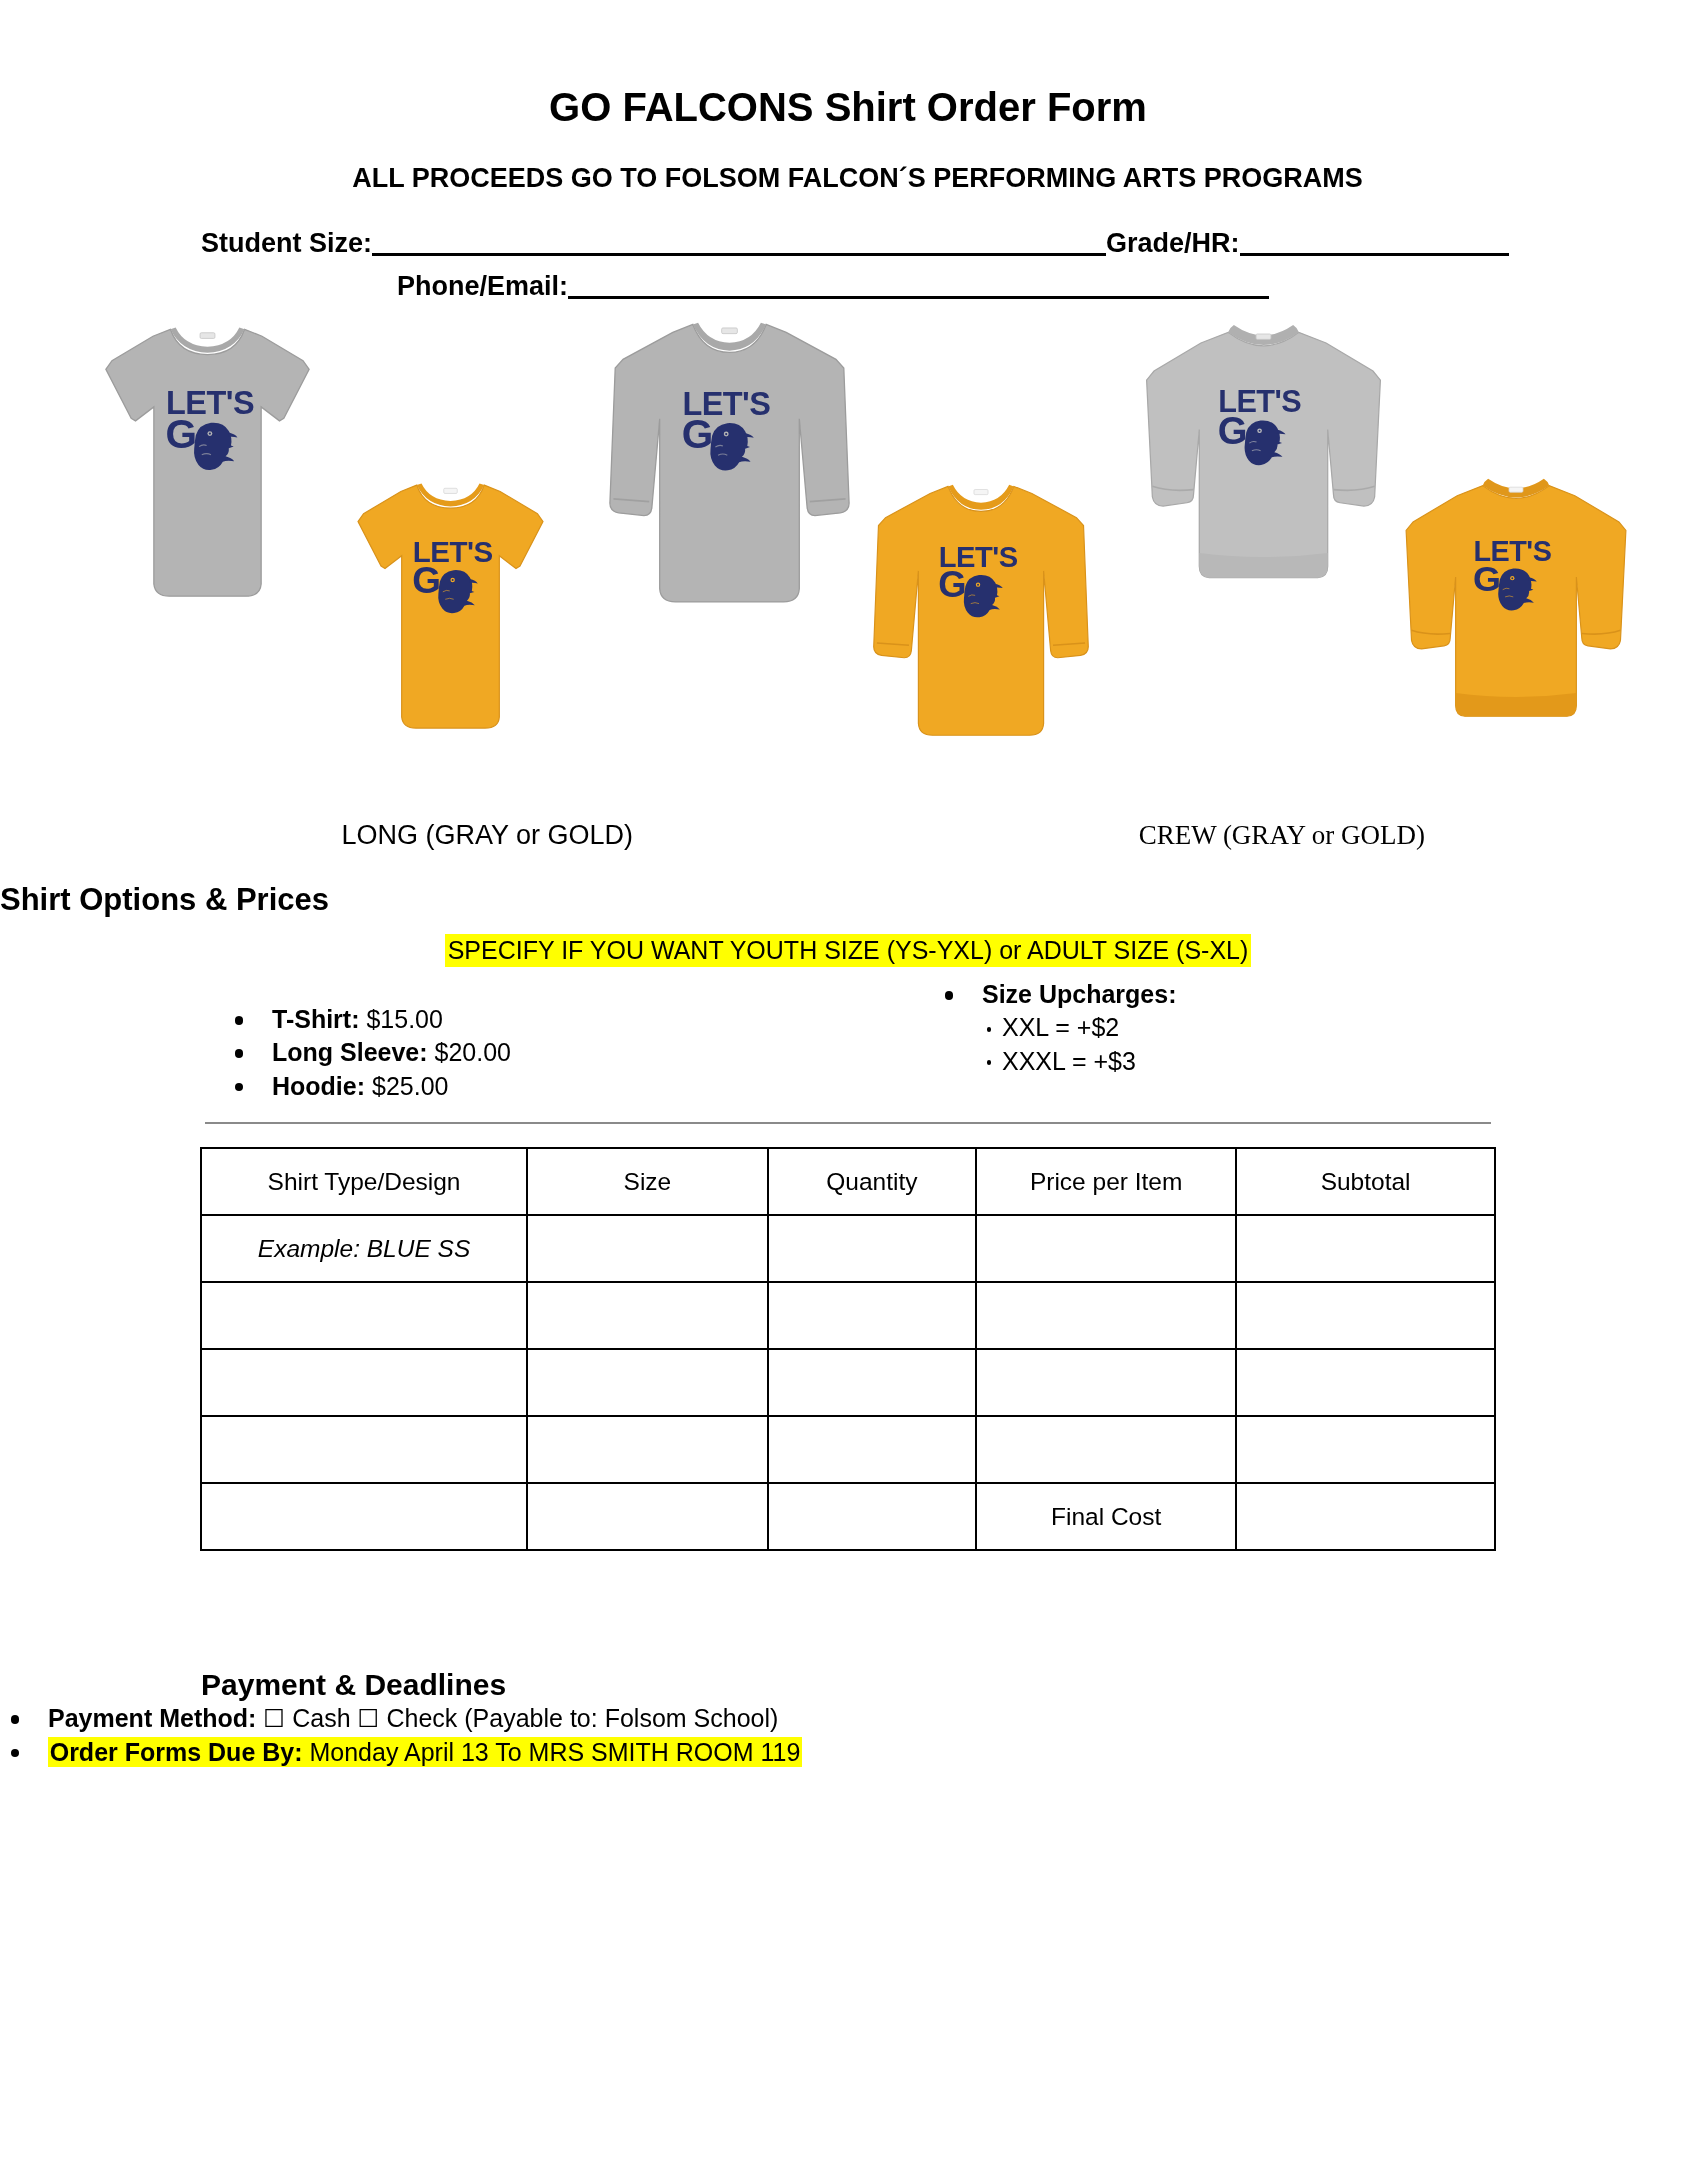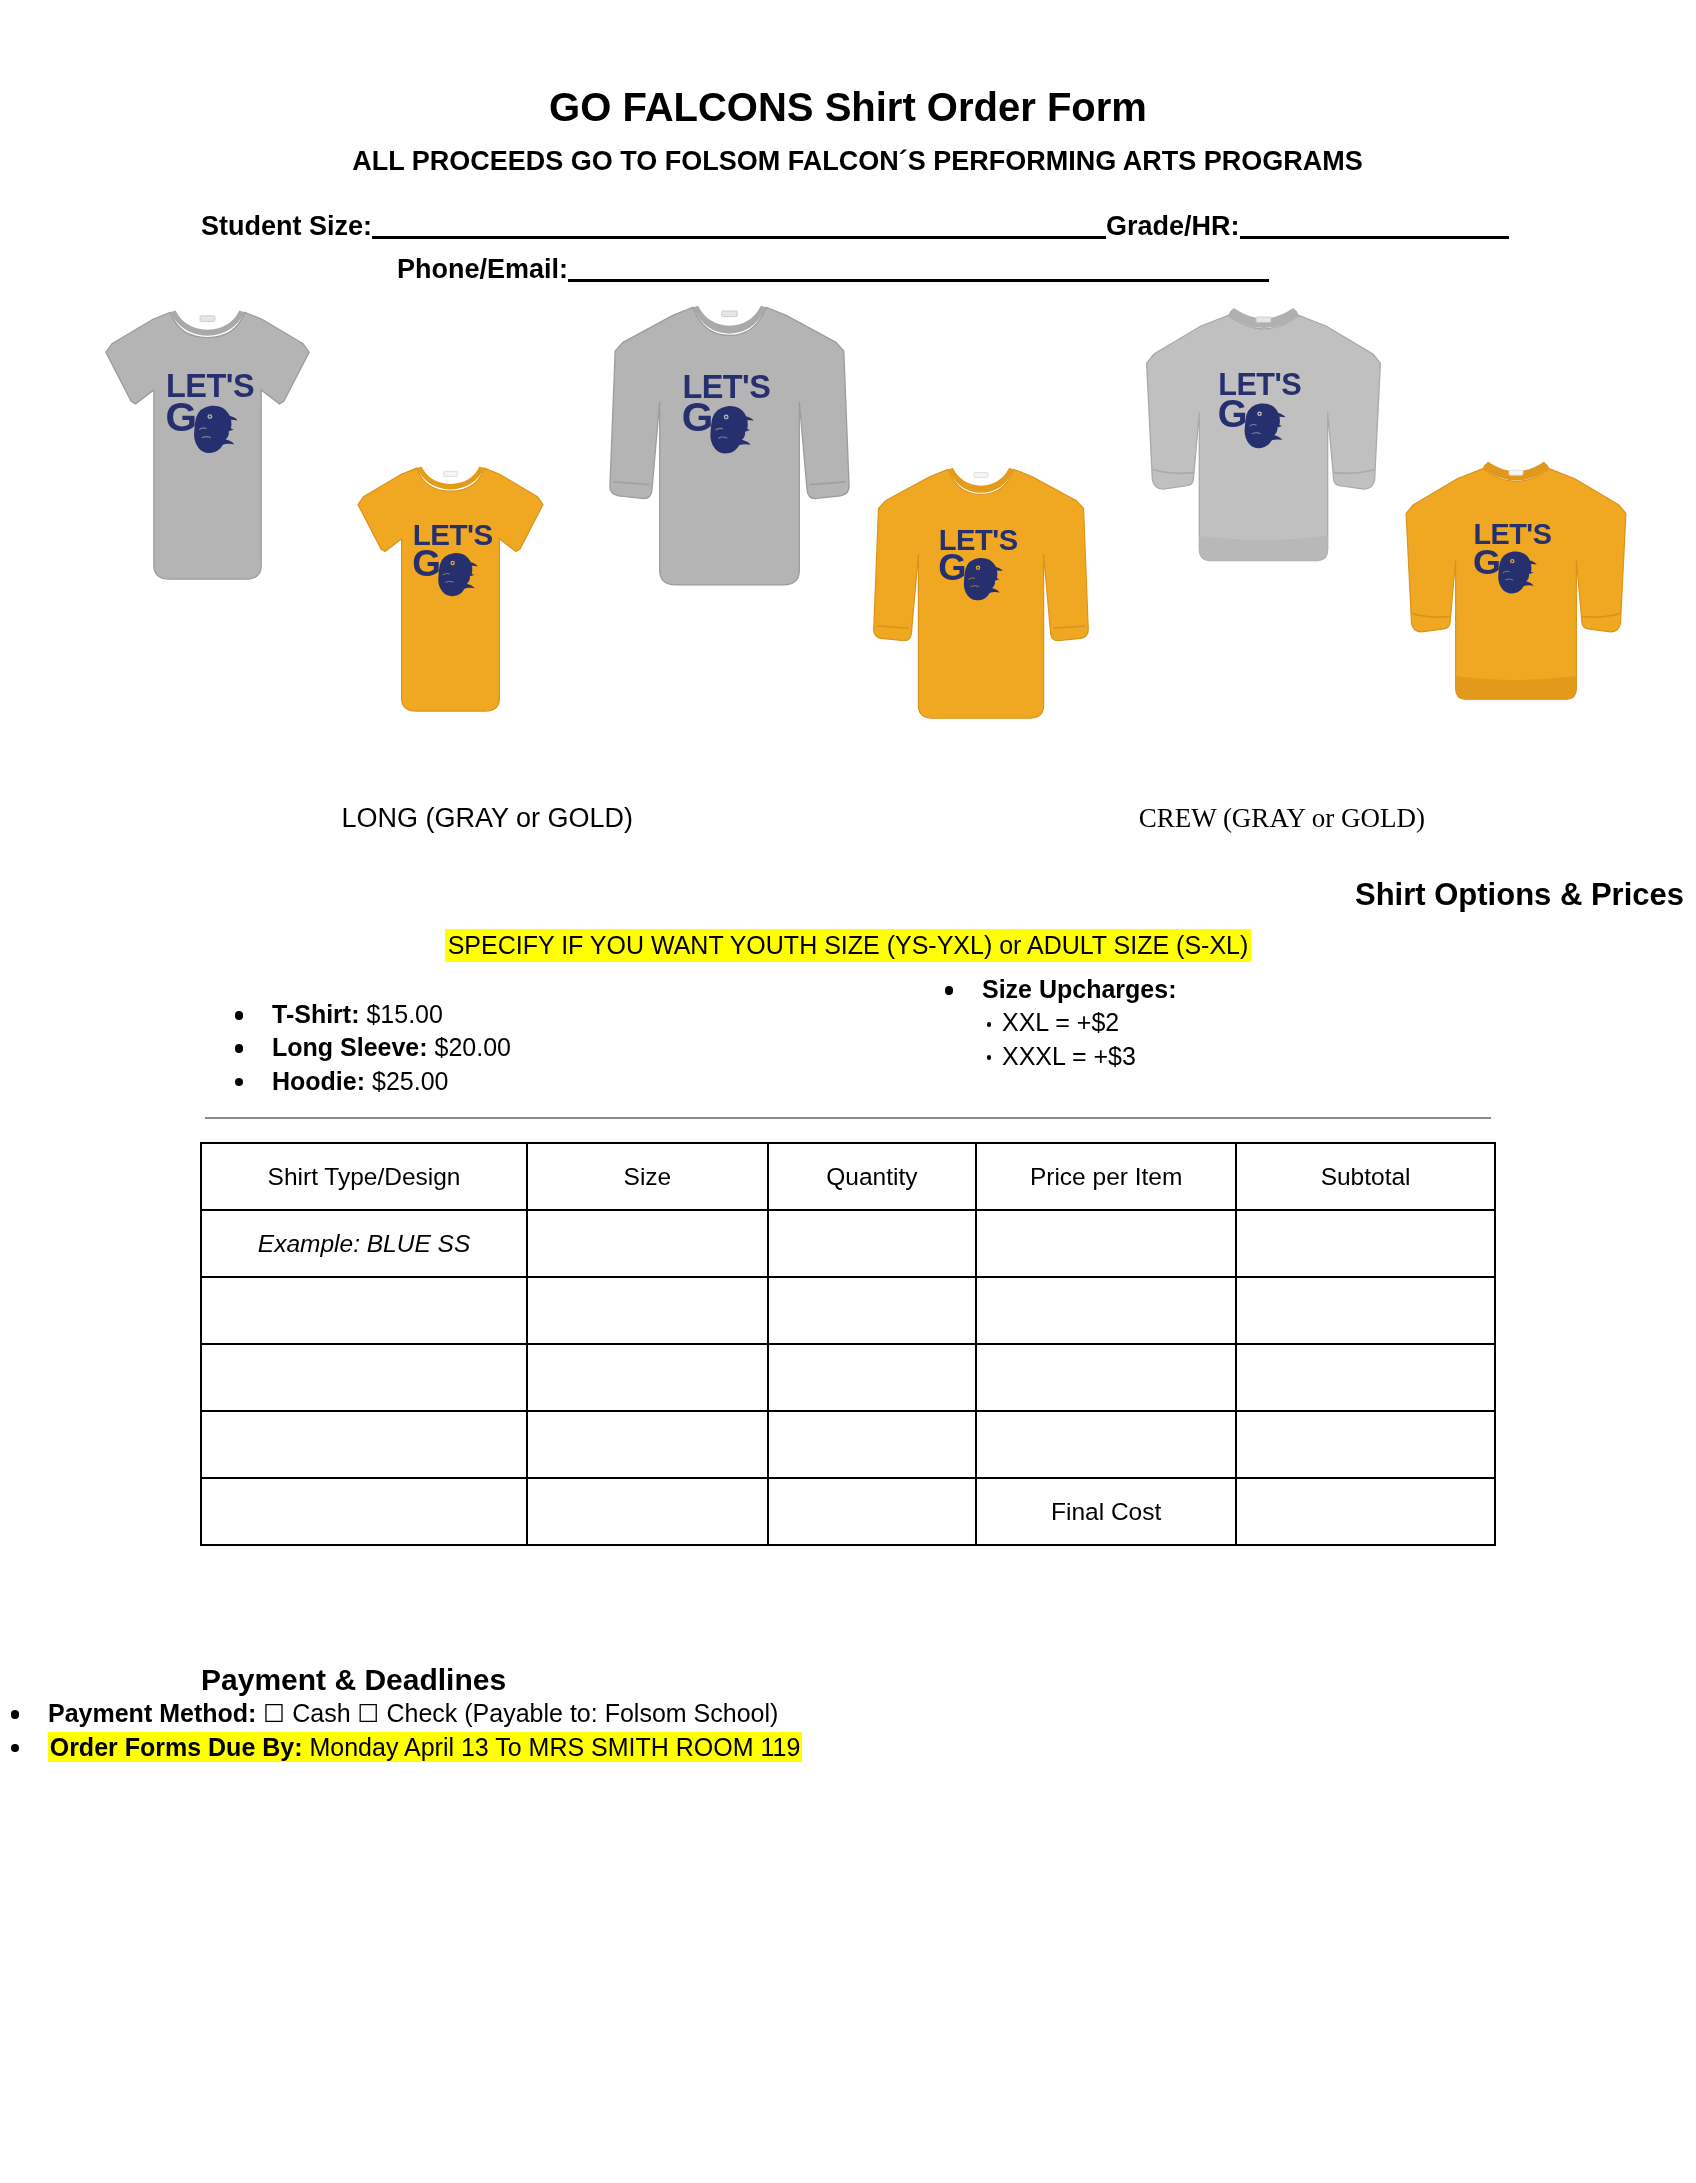--- a/index.html
+++ b/index.html
@@ -30,21 +30,21 @@
     font-weight: bold;
     letter-spacing: 0px;
     margin: 0;
     padding-top: 86px;
     line-height: 1.05;
   }
   .doc-subtitle {
     text-align: center;
     font-size: 27px;
     font-weight: bold;
-    margin: 0;
+    margin: 17px;
     padding-top: 19px;
     line-height: 1.1;
     padding-left: 19px;
   }
 
   
   .field-block {
     margin-top: 34px;
     padding-left: 201px;
     padding-right: 144px;
@@ -93,24 +93,24 @@
   .captions .cap {
     flex: 1 1 0;
     text-align: center;
   }
   .cap-short { transform: translateX(41px); }
   .cap-long  { transform: translateX(22px); }
   .cap-crew  { transform: translateX(34px); font-family: Liberation Serif, serif; }
 
   
   .section-head {
-    text-align: right;
+    text-align: left;
     font-size: 31px;
     font-weight: bold;
-    margin: 12px;
+    margin: 0;
     padding-top: 31px;
   }
   .highlight-line {
     text-align: center;
     margin-top: 16.6px;
     font-size: 0;
   }
   .highlight-line .hl {
     display: inline-block;
     background: #ffff00;

